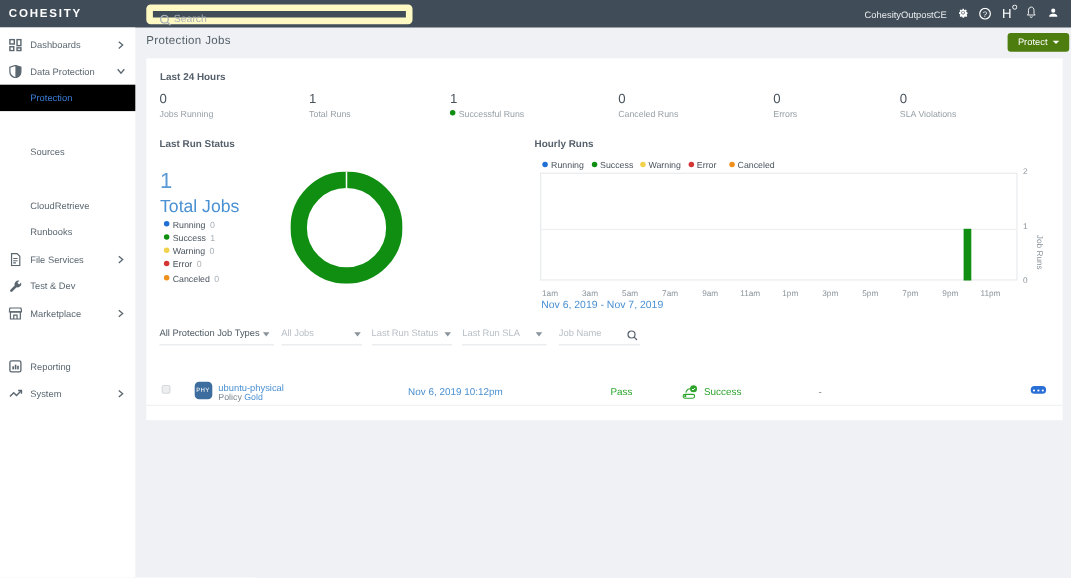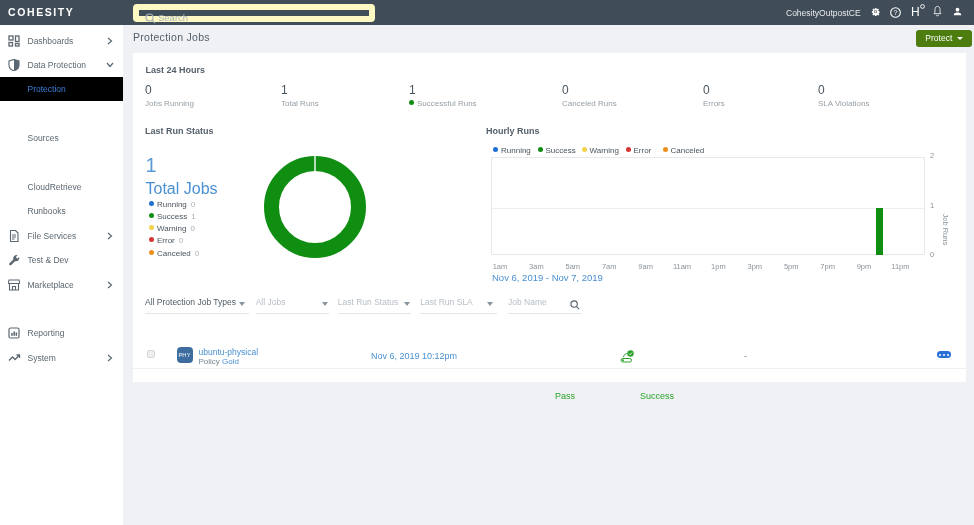--- a/index.html
+++ b/index.html
@@ -52,21 +52,21 @@
 
 .filt { position:absolute; top:244px; height:17px; border-bottom:1px solid #e3e6e9; font-size:8.5px; color:#b7bec5; }
 .filt .car { position:absolute; top:5px; right:4px; width:0; height:0; border-left:3.5px solid transparent; border-right:3.5px solid transparent; border-top:4px solid #8a949c; }
 .filt.dark { color:#4e5a64; }
 
 
 #thead { position:absolute; left:0; top:268px; width:833px; height:18px; border-bottom:1px solid #e6e9ec; font-size:8.5px; color:#55606b; }
 #thead > div, #trow > div { position:absolute; }
 #trow { position:absolute; left:0; top:287px; width:833px; height:29px; border-bottom:1px solid #eef0f2; font-size:9px; }
 .cb { position:absolute; width:8px; height:8px; background:#eceef0; border:1px solid #d4d8db; border-radius:2px; }
-.green { color:#2ba32b;margin-top:40px; }
+.green { color:#2ba32b; }
 .blue { color:#4a90d2; }
 </style>
 </head>
 <body>
 
 <div id="topbar">
   <div id="logo">COHESITY</div>
   <div id="searchbox">
     <svg width="11" height="11" viewBox="0 0 11 11">
         <circle cx="4.5" cy="4.5" r="3.5" fill="none" stroke="#a9b2b8" stroke-width="1.2"></circle>

